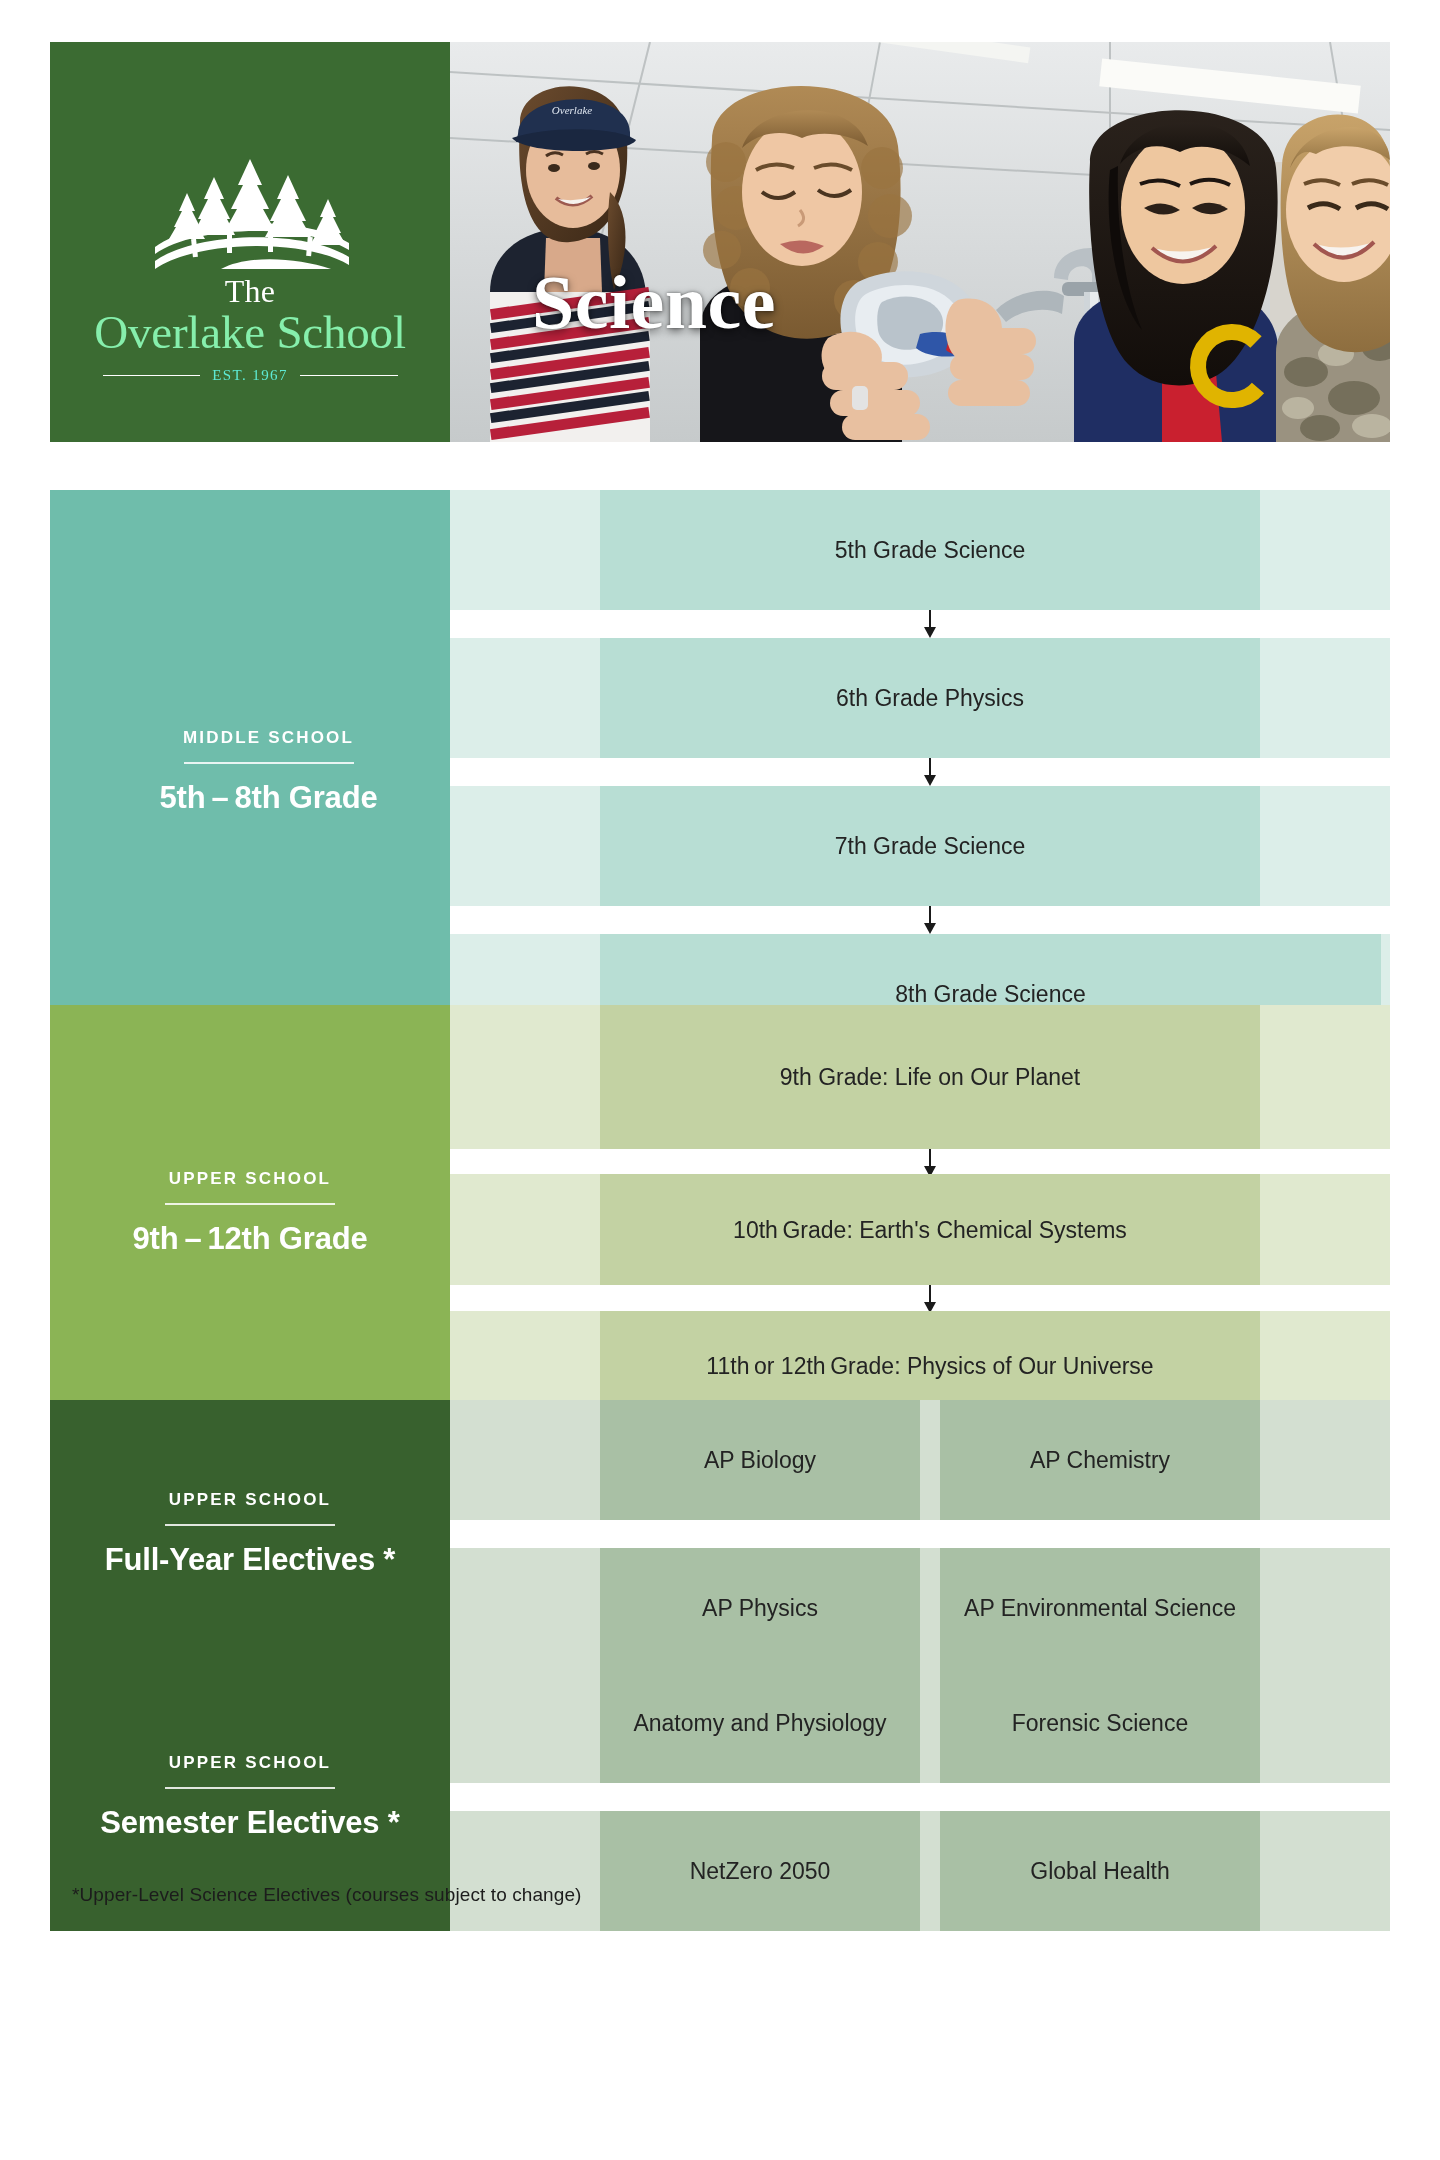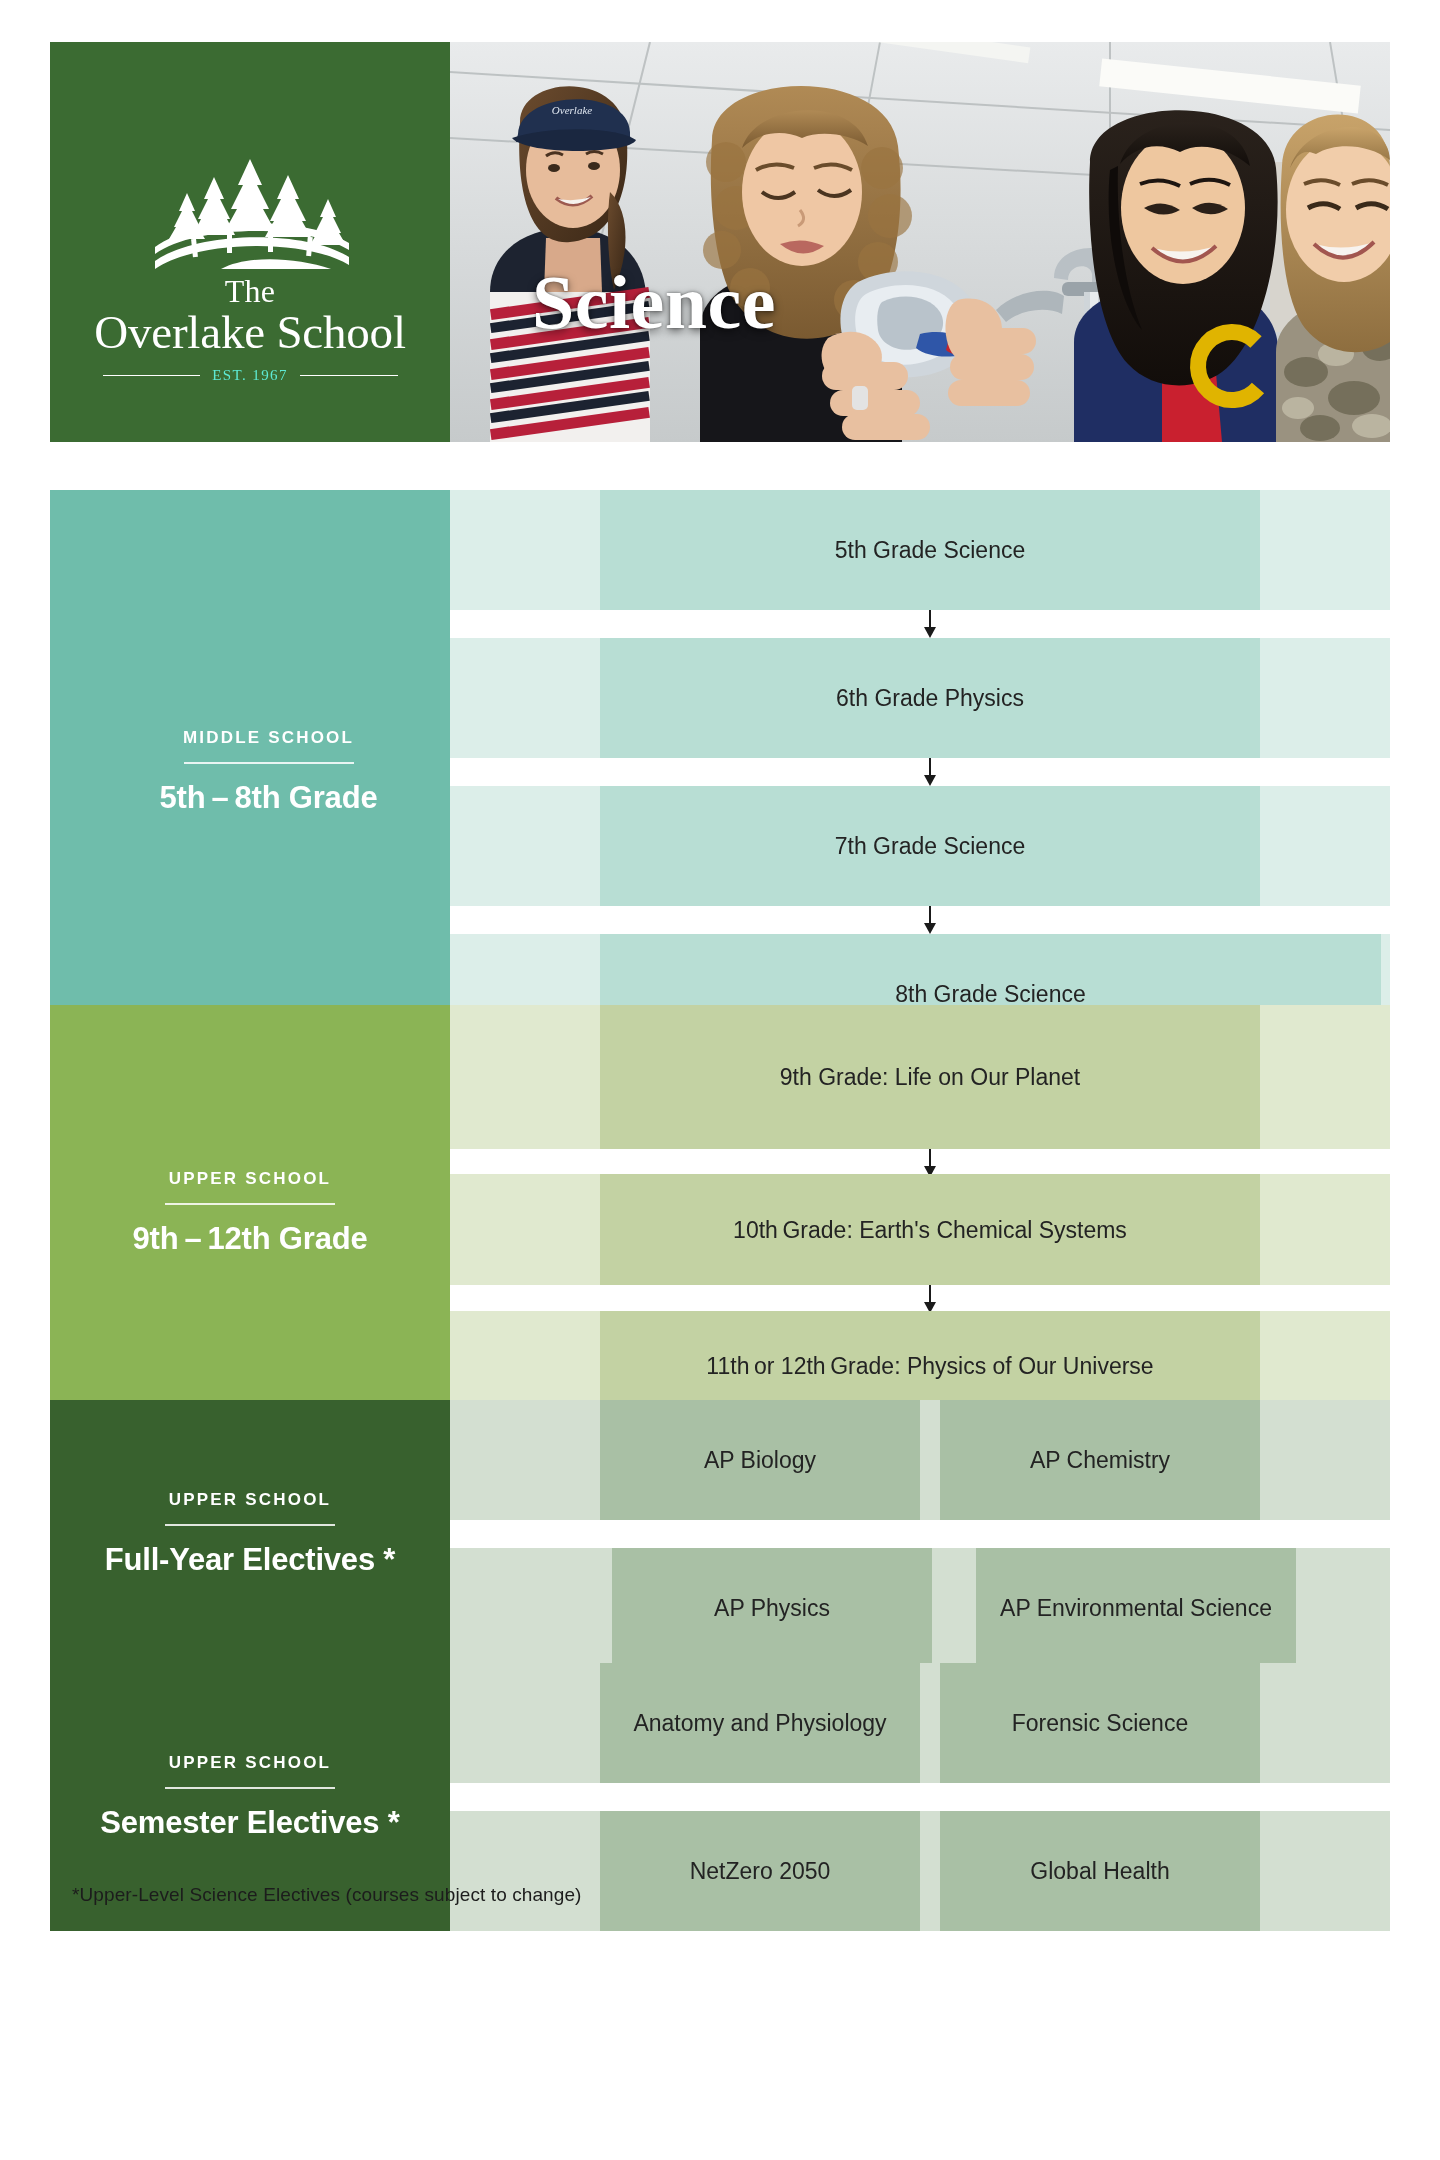--- a/index.html
+++ b/index.html
@@ -48,21 +48,21 @@
   .logo-the {
     color: #fff;
     font-family: "Liberation Serif", serif;
     font-size: 32px;
     line-height: 1;
     font-weight: 400;
     letter-spacing: 0.3px;
     margin-bottom: 2px;
   }
   .logo-name {
-    color: #ffffff;
+    color: #86efac;
     font-family: "Liberation Serif", serif;
     font-size: 47px;
     line-height: 1;
     font-weight: 400;
     letter-spacing: -0.2px;
     white-space: nowrap;
   }
   .logo-est-wrap {
     margin-top: 11px;
     display: flex;
@@ -537,21 +537,21 @@
         </div>
         <div class="sect-body">
           <div class="row" style="height: 120px; background: rgb(211, 223, 209);">
             <div class="cellpad" style="width: 150px; background: rgb(211, 223, 209);"></div>
             <div class="cell" style="background: rgb(169, 192, 165); width: 320px; height: 100%;">AP Biology</div>
             <div style="width: 20px; background: rgb(211, 223, 209);"></div>
             <div class="cell" style="background: rgb(169, 192, 165); width: 320px; height: 100%;">AP Chemistry</div>
             <div style="flex: 1 1 auto; background: rgb(211, 223, 209);"></div>
           </div>
           <div class="gap" style="height: 28px;"></div>
-          <div class="row" style="height: 120px; background: rgb(211, 223, 209); gap: 12px;">
+          <div class="row" style="height: 120px; background: rgb(211, 223, 209);">
             <div class="cellpad" style="width: 150px; background: rgb(211, 223, 209);"></div>
             <div class="cell" style="background: rgb(169, 192, 165); width: 320px; height: 100%;">AP Physics</div>
             <div style="width: 20px; background: rgb(211, 223, 209);"></div>
             <div class="cell" style="background: rgb(169, 192, 165); width: 320px; height: 100%;">AP Environmental Science</div>
             <div style="flex: 1 1 auto; background: rgb(211, 223, 209);"></div>
           </div>
         </div>
       </div>
       <div class="section" style="top: 1663px; height: 268px;">
         <div class="sect-label" style="background: rgb(56, 97, 46);">

